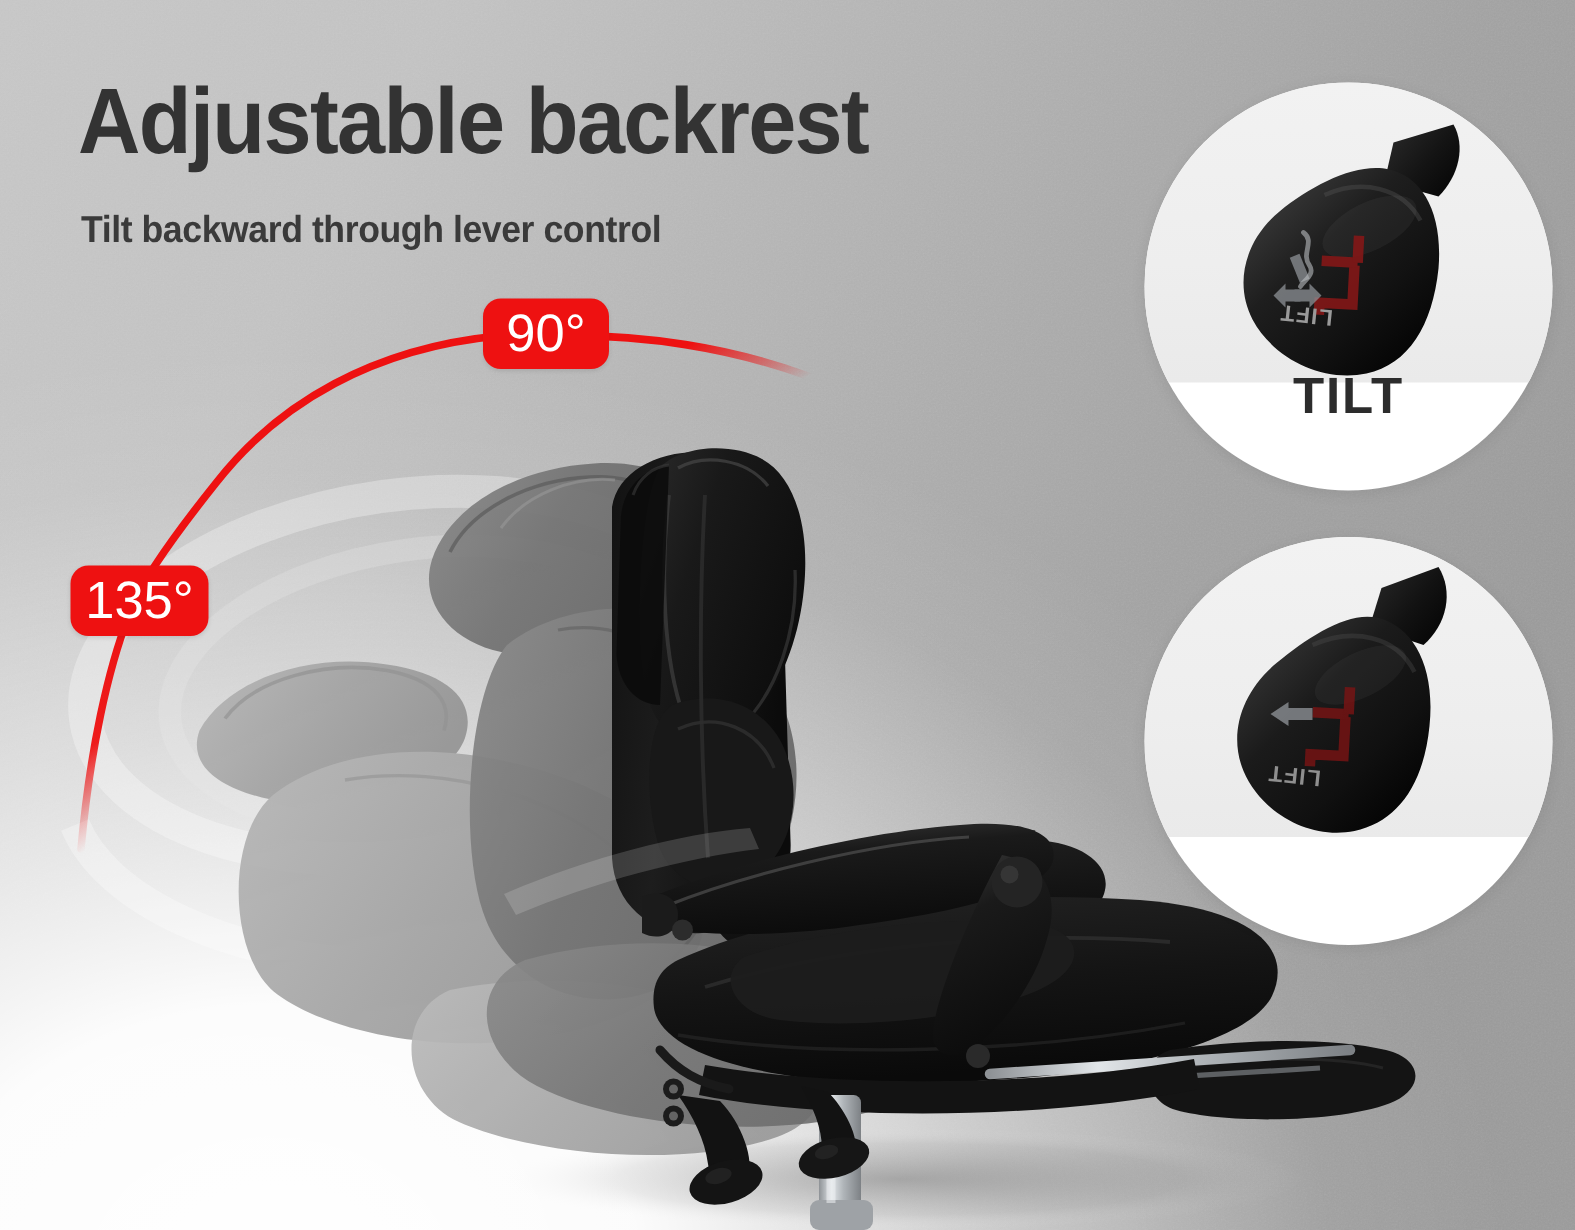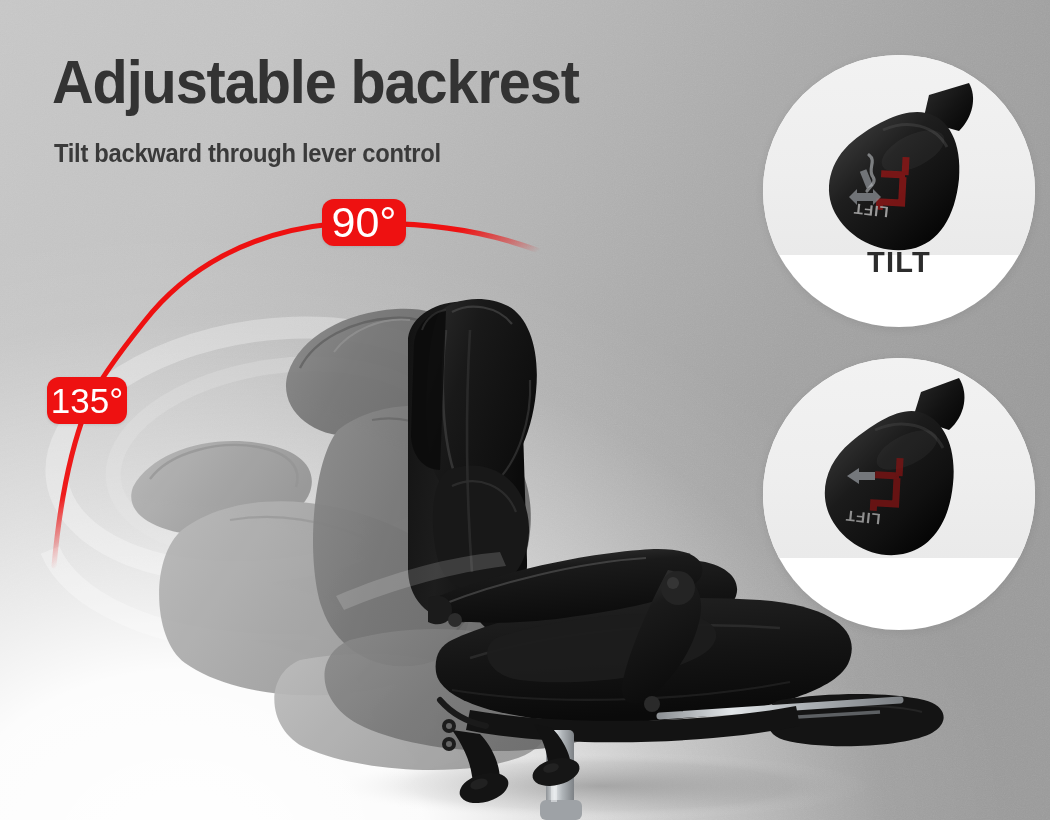--- a/index.html
+++ b/index.html
@@ -66,22 +66,22 @@
     position:absolute;
     background:#ee1111;
     color:#ffffff;
     border-radius:12px;
     display:flex; align-items:center; justify-content:center;
     font-weight:400;
     letter-spacing:0px;
     line-height:1;
     box-shadow:0 1px 3px rgba(0,0,0,.10);
   }
-  #badge-90  { left:322px; top:199px; width:84px;  height:47px; font-size:43px; }
-  #badge-135 { left:47px;  top:377px; width:80px;  height:47px; font-size:35px; }
+  #badge-90  { left:322px; top:199px; width:84px;  height:47px; font-size:35px; }
+  #badge-135 { left:47px;  top:377px; width:92px;  height:47px; font-size:35px; }
 
   
   .feature-circle {
     position:absolute;
     width:272px; height:272px;
     border-radius:50%;
     background:#ffffff;
     box-shadow:0 2px 10px rgba(0,0,0,.08);
     overflow:hidden;
   }
@@ -94,21 +94,21 @@
   .feature-label {
     position:absolute; left:0; right:0;
     text-align:center;
     color:#2c2c2c;
     font-weight:700;
     letter-spacing:1.2px;
     line-height:1.04;
   }
   #circle-tilt  { left:763px; top:55px;  }
   #circle-lock  { left:763px; top:358px; }
-  #label-tilt   { top:192px; font-size:29px; }
+  #label-tilt   { top:192px; font-size:34px; }
   #label-lock   { top:182px; font-size:28px; }
 </style>
 </head>
 <body>
 
 <div id="stage">
 
   <svg id="grain" viewBox="0 0 1050 820" preserveAspectRatio="none">
     <defs>
       <filter id="noiseFilter">

